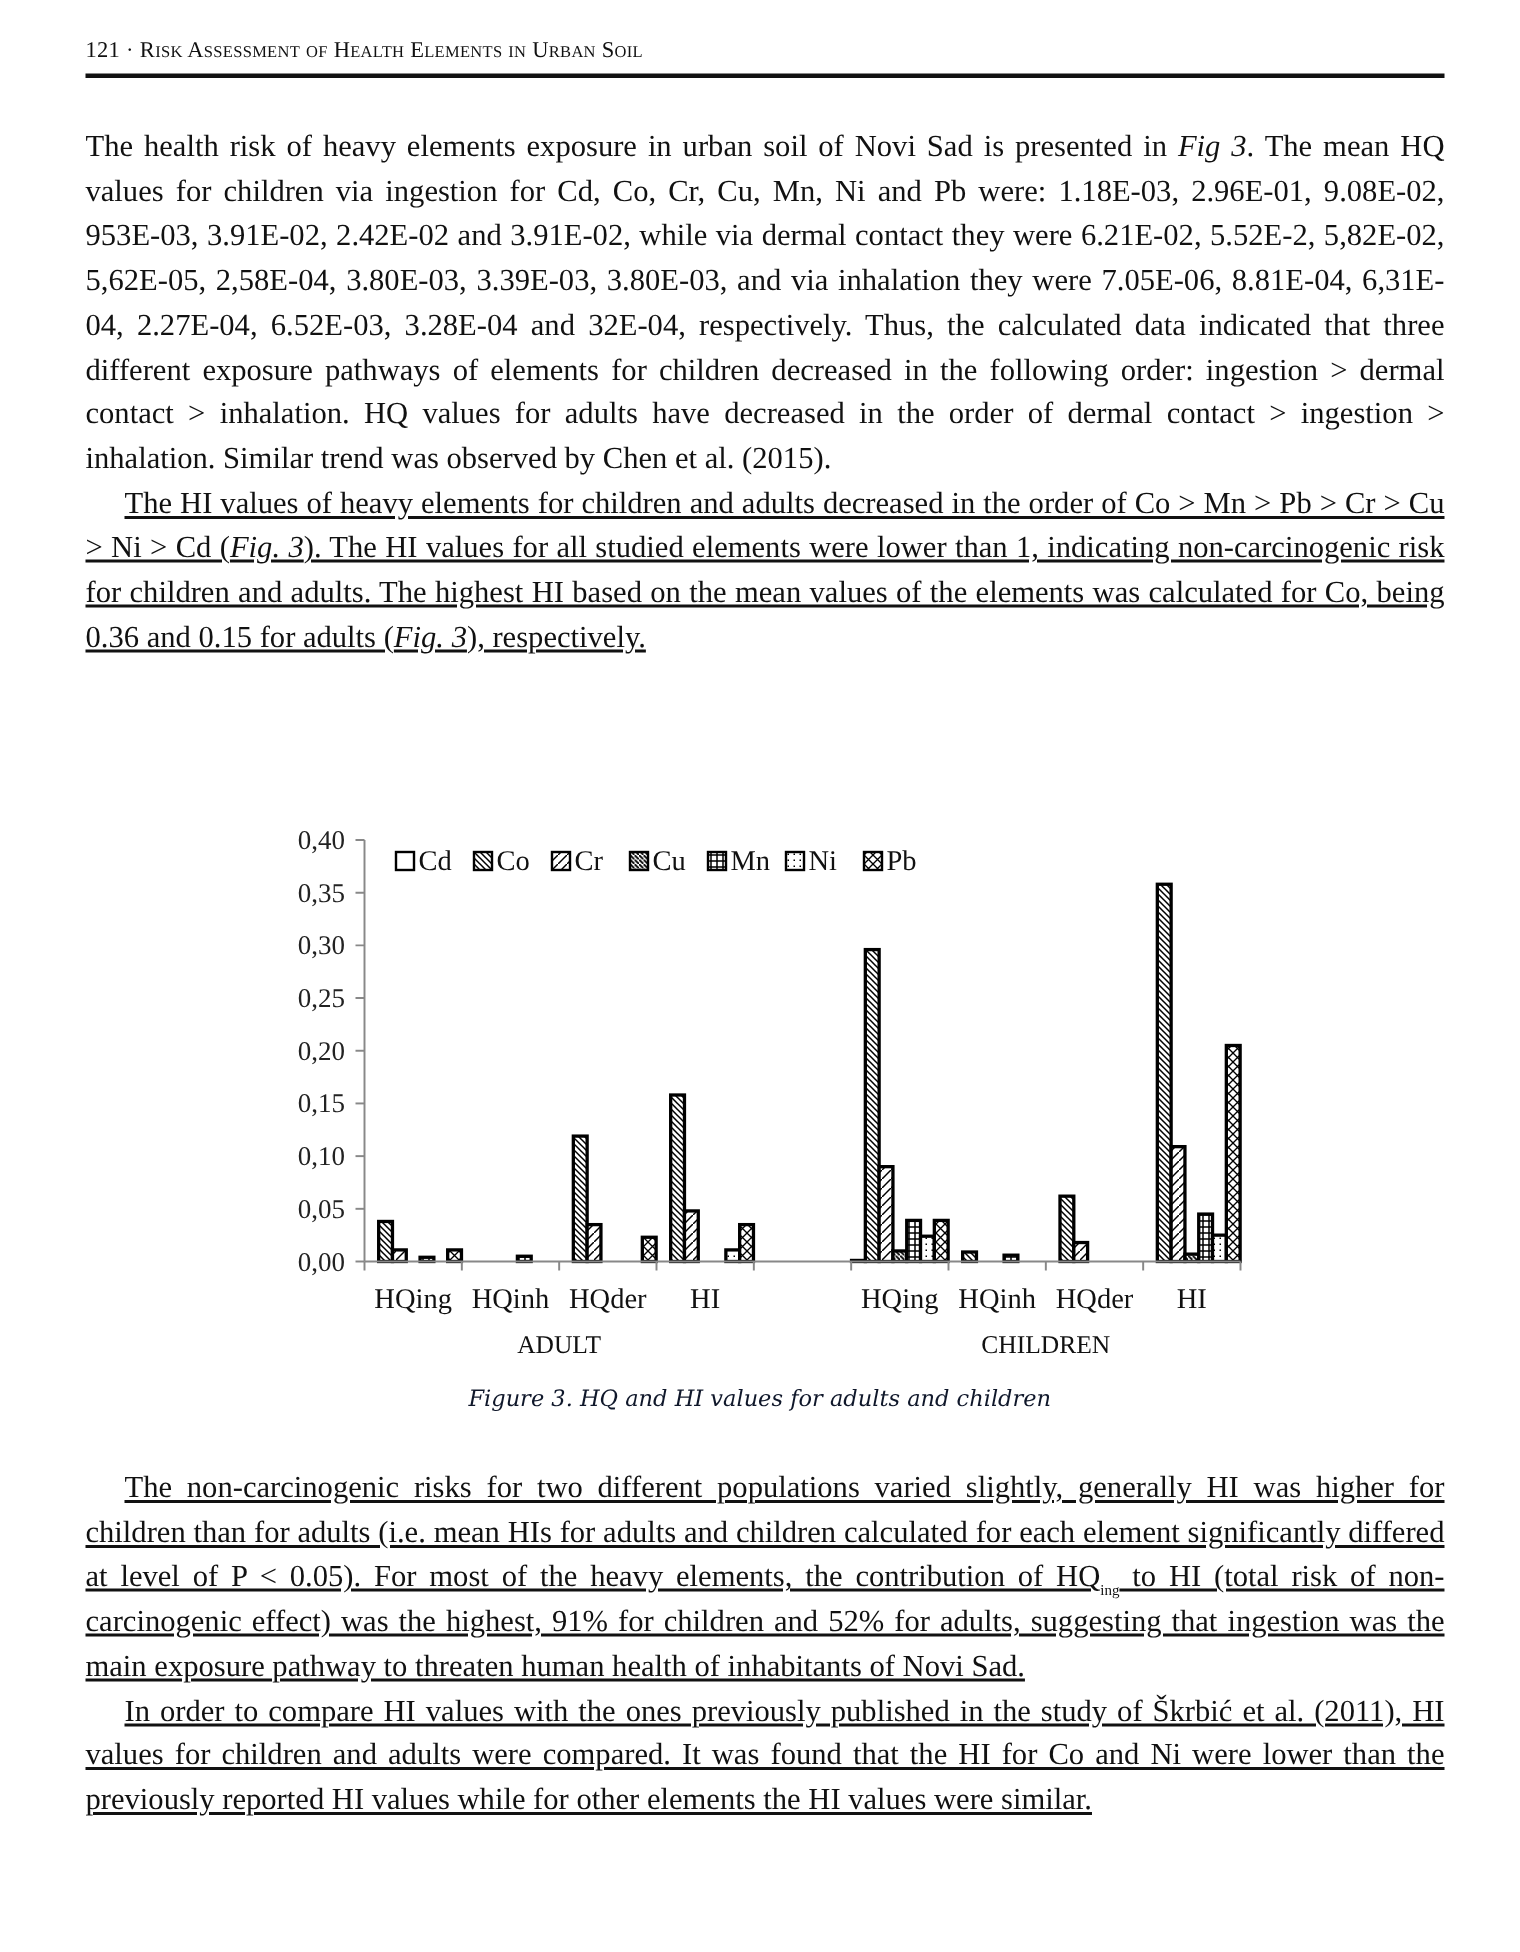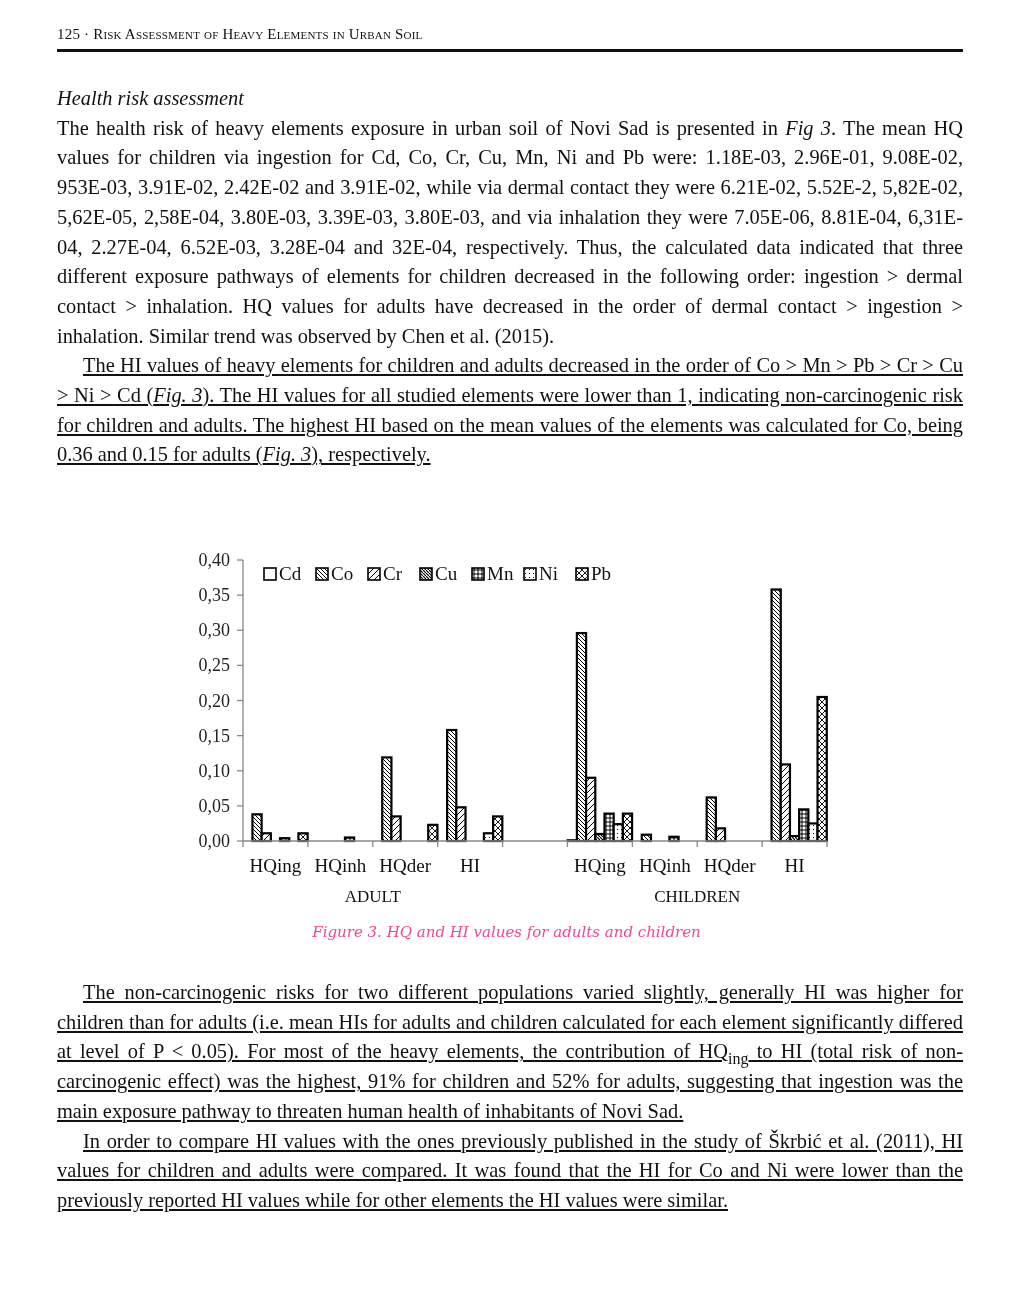--- a/index.html
+++ b/index.html
@@ -5,35 +5,34 @@
   html, body { margin: 0; padding: 0; background: #ffffff; }
   body { width: 1013px; height: 1301px; position: relative; overflow: hidden;
          font-family: "Liberation Serif", "DejaVu Serif", serif; color: #111; }
   .running-head { position: absolute; left: 57px; top: 26px; font-size: 15px; letter-spacing: 0.2px; }
   .running-head .sc { font-variant: small-caps; }
   .head-rule { position: absolute; left: 57px; top: 49px; width: 906px; height: 3px; background: #111; }
   .text-block { position: absolute; left: 57px; width: 906px; font-size: 20.4px; line-height: 29.7px; text-align: justify; }
   .text-block p { margin: 0; }
   .indent { text-indent: 26px; text-decoration: underline; }
   .sec-title { font-style: italic; }
-  sub { font-size: 16px; line-height: 0; vertical-align: -6px; }
+  sub { font-size: 10px; line-height: 0; vertical-align: -6px; }
   .chart { position: absolute; left: 170px; top: 545px; width: 680px; height: 360px; }
   .caption { position: absolute; left: 0; width: 1013px; top: 923px; text-align: center; font-style: italic;
-             font-family: "DejaVu Serif", serif; font-size: 15px; color: #ec4899; }
+             font-family: "DejaVu Serif", serif; font-size: 15px; color: #0f172a; }
 </style>
 </head>
 <body>
 
 <div class="running-head">
-  <span>125</span><span> · </span><span class="sc">Risk Assessment of Heavy Elements in Urban Soil</span>
+  <span>121</span><span> · </span><span class="sc">Risk Assessment of Health Elements in Urban Soil</span>
 </div>
 <div class="head-rule"></div>
 
 <div class="text-block" style="top:84px;">
-  <p class="sec-title">Health risk assessment</p>
   <p><span>The health risk of heavy elements exposure in urban soil of Novi Sad is presented in </span><i>Fig 3</i><span>. The mean HQ values for children via ingestion for Cd, Co, Cr, Cu, Mn, Ni and Pb were: 1.18E-03, 2.96E-01, 9.08E-02, 953E-03, 3.91E-02, 2.42E-02 and 3.91E-02, while via dermal contact they were 6.21E-02, 5.52E-2, 5,82E-02, 5,62E-05, 2,58E-04, 3.80E-03, 3.39E-03, 3.80E-03, and via inhalation they were 7.05E-06, 8.81E-04, 6,31E-04, 2.27E-04, 6.52E-03, 3.28E-04 and 32E-04, respectively. Thus, the calculated data indicated that three different exposure pathways of elements for children decreased in the following order: ingestion &gt; dermal contact &gt; inhalation. HQ values for adults have decreased in the order of dermal contact &gt; ingestion &gt; inhalation. Similar trend was observed by Chen et al. (2015).</span></p>
   <p class="indent"><span>The HI values of heavy elements for children and adults decreased in the order of Co &gt; Mn &gt; Pb &gt; Cr &gt; Cu &gt; Ni &gt; Cd (</span><i>Fig. 3</i><span>). The HI values for all studied elements were lower than 1, indicating non-carcinogenic risk for children and adults. The highest HI based on the mean values of the elements was calculated for Co, being 0.36 and 0.15 for adults (</span><i>Fig. 3</i><span>), respectively.</span></p>
 </div>
 
 <svg class="chart" id="chart" viewBox="170 545 680 360" xmlns="http://www.w3.org/2000/svg">
   <defs>
     <pattern id="p-diag-down" width="4" height="4" patternUnits="userSpaceOnUse">
       <rect width="4" height="4" fill="#fff"></rect>
         <path d="M-1,-1 L5,5 M-1,3 L1,5 M3,-1 L5,1" stroke="#000" stroke-width="1"></path>
     </pattern>

